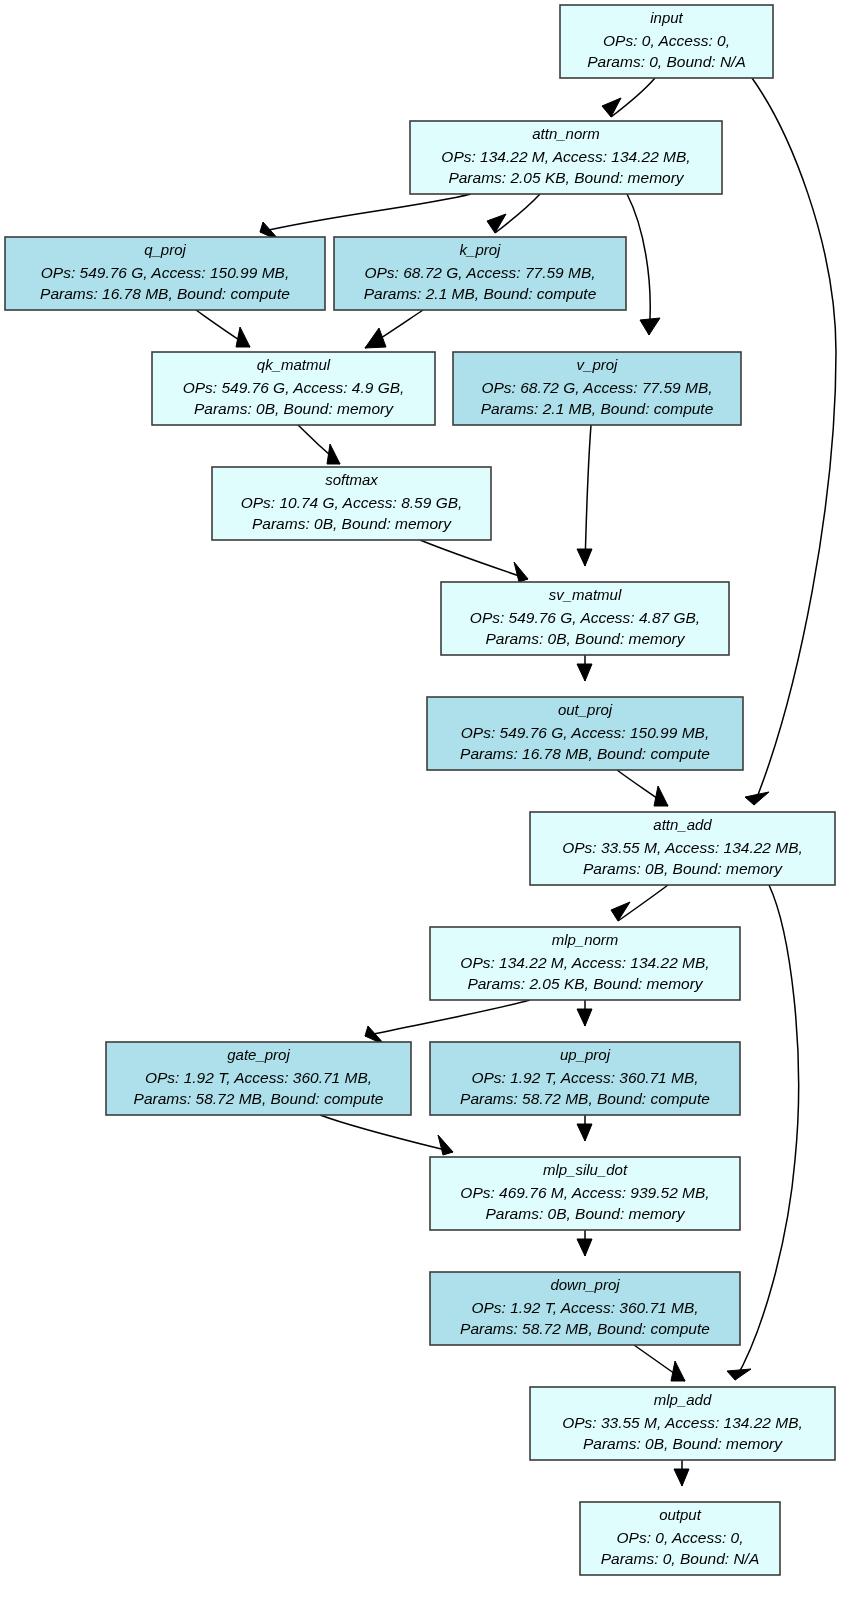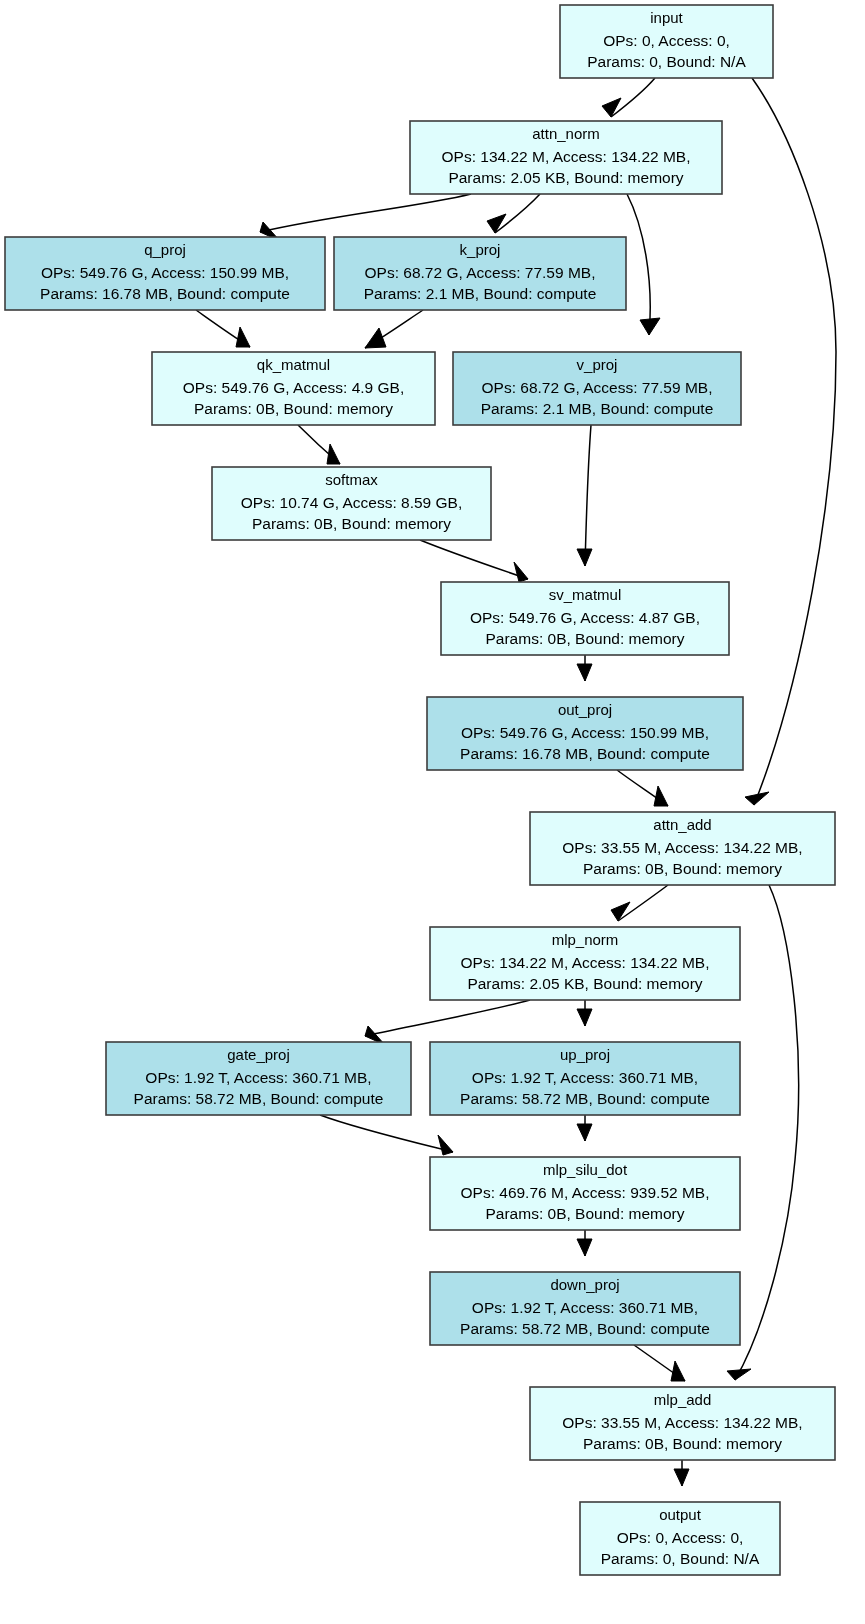--- a/index.html
+++ b/index.html
@@ -10,20 +10,21 @@
   body {
     width: 865px;
     height: 1624px;
     font-family: "Liberation Sans", sans-serif;
     overflow: hidden;
   }
   #graph-root {
     position: relative;
     width: 865px;
     height: 1624px;
+    font-style: italic;
   }
   svg#graph-svg {
     position: absolute;
     top: 0;
     left: 0;
     width: 865px;
     height: 1624px;
     display: block;
   }
   .node-box {

